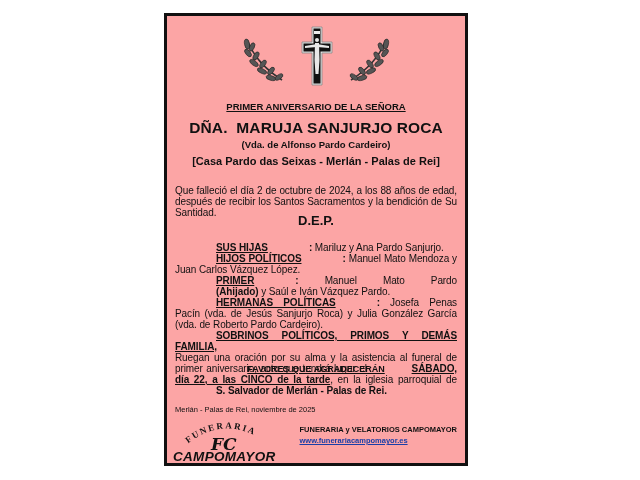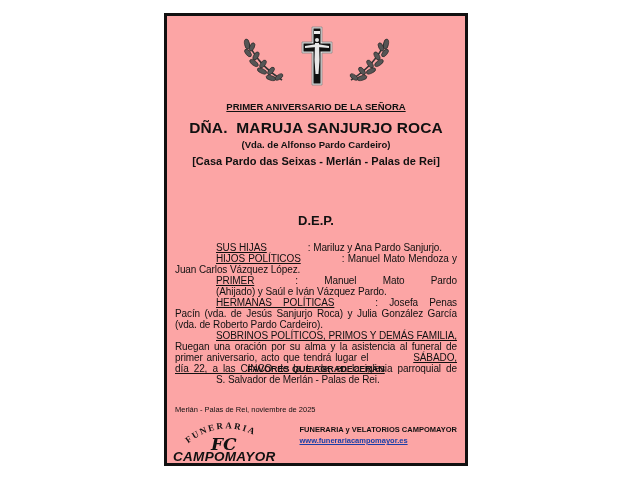--- a/index.html
+++ b/index.html
@@ -7,21 +7,21 @@
     width: 640px; height: 480px; background: #ffffff; position: relative; overflow: hidden;
     font-family: "Liberation Sans", "DejaVu Sans", sans-serif; color: #111;
   }
   .card {
     position: absolute; left: 164px; top: 13px; width: 298px; height: 447px;
     border: 3px solid #111; background: #fca5a5;
   }
   .abs { position: absolute; }
   .center { left: 0; right: 0; text-align: center; }
   .u { text-decoration: underline; }
-  .b { font-weight: normal; padding-left: 41px; }
+  .b { font-weight: bold; padding-left: 41px; }
   .body-text {
     position: absolute; left: 8px; right: 8px; font-size: 10px; line-height: 11px;
     text-align: justify; letter-spacing: -0.1px;
   }
   .body-text p { margin: 0; }
   .anniv { top: 85px; font-size: 9.5px; font-weight: bold; text-decoration: underline; }
   .name { top: 103px; font-size: 15.5px; font-weight: bold; letter-spacing: 0.1px; }
   .widow { top: 123px; font-size: 9.5px; font-weight: bold; }
   .house { top: 139px; font-size: 11px; font-weight: bold; }
   .intro { top: 169px; }
@@ -82,20 +82,23 @@
         <ellipse cx="37" cy="39" rx="2.2" ry="4.5" transform="rotate(55 37 39)"></ellipse>
       </g>
     </g>
   </svg>
 
   <div class="abs center anniv">PRIMER ANIVERSARIO DE LA SEÑORA</div>
   <div class="abs center widow">(Vda. de Alfonso Pardo Cardeiro)</div>
   <div class="abs center name" style="white-space:pre;">DÑA.  MARUJA SANJURJO ROCA</div>
   <div class="abs center house">[Casa Pardo das Seixas - Merlán - Palas de Rei]</div>
 
+  <div class="body-text intro">
+    <p>Que falleció el día 2 de octubre de 2024, a los 88 años de edad, después de recibir los Santos Sacramentos y la bendición de Su Santidad.</p>
+  </div>
 
   <div class="abs center dep">D.E.P.</div>
 
   <div class="body-text family">
     <p>
       <span class="b u">SUS HIJAS</span><span class="b">:</span>
       <span>Mariluz y Ana Pardo Sanjurjo.</span>
     </p>
     <p>
       <span class="b u">HIJOS POLÍTICOS</span><span class="b">:</span>

